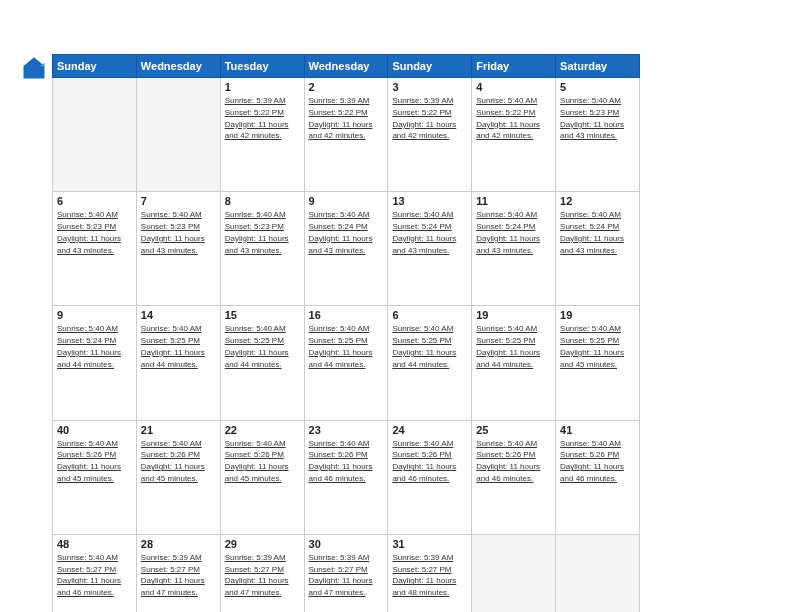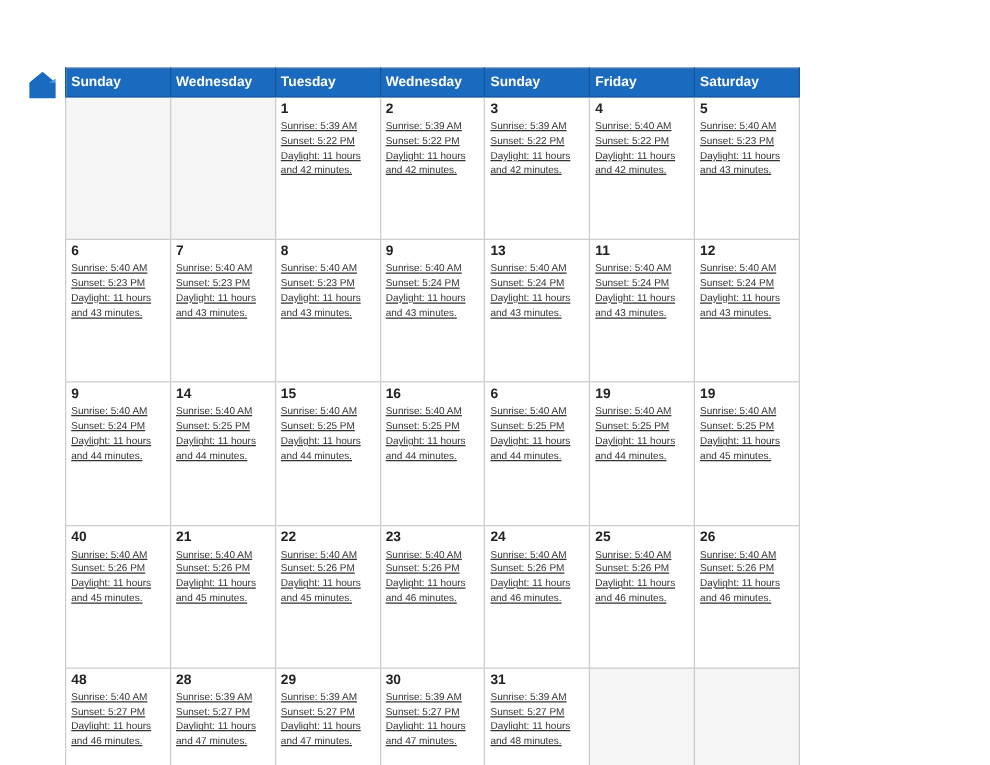--- a/index.html
+++ b/index.html
@@ -244,21 +244,21 @@
         </td>
           <td>
           <span class="day-num">24</span>
           <span class="cell-text">Sunrise: 5:40 AM<br>Sunset: 5:26 PM<br>Daylight: 11 hours and 46 minutes.</span>
         </td>
           <td>
           <span class="day-num">25</span>
           <span class="cell-text">Sunrise: 5:40 AM<br>Sunset: 5:26 PM<br>Daylight: 11 hours and 46 minutes.</span>
         </td>
           <td>
-          <span class="day-num">26</span>
+          <span class="day-num">41</span>
           <span class="cell-text">Sunrise: 5:40 AM<br>Sunset: 5:26 PM<br>Daylight: 11 hours and 46 minutes.</span>
         </td>
         </tr>
         <tr class="last-row">
           <td>
           <span class="day-num">48</span>
           <span class="cell-text">Sunrise: 5:40 AM<br>Sunset: 5:27 PM<br>Daylight: 11 hours and 46 minutes.</span>
         </td>
           <td>
           <span class="day-num">28</span>

